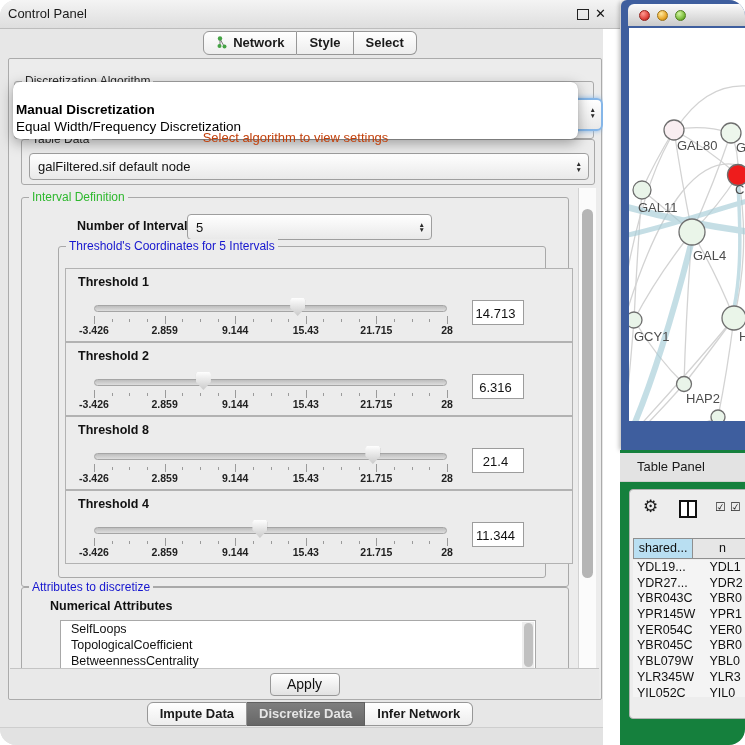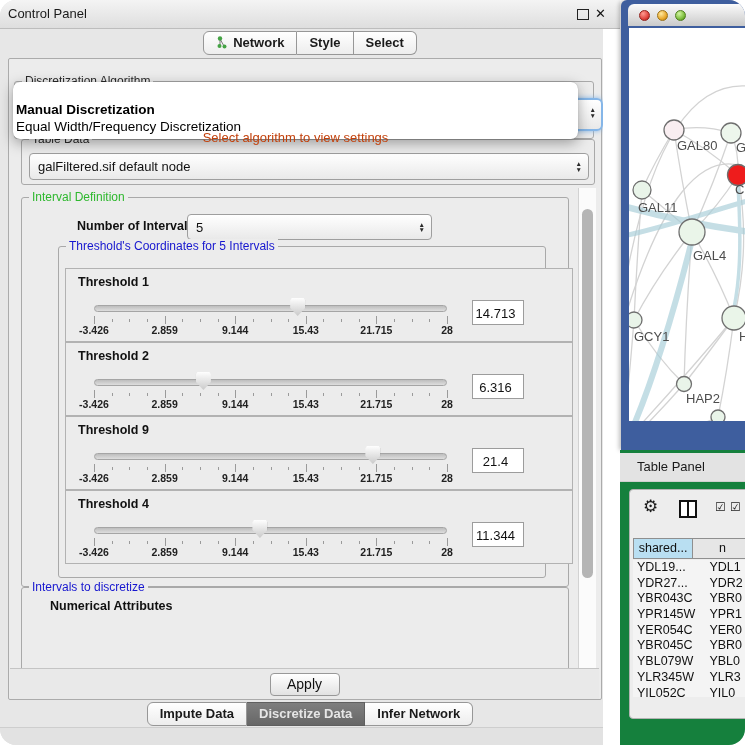--- a/index.html
+++ b/index.html
@@ -248,21 +248,21 @@
                 <span class="scale-lab" style="left: 98.6px;">2.859</span>
                 <span class="scale-lab" style="left: 169.2px;">9.144</span>
                 <span class="scale-lab" style="left: 239.8px;">15.43</span>
                 <span class="scale-lab" style="left: 310.4px;">21.715</span>
                 <span class="scale-lab" style="left: 381px;">28</span>
               </div>
             <div class="vbox">6.316</div>
           </div>
 
           <div class="thr-row" style="top:169px;">
-            <span class="thr-label">Threshold 9</span>
+            <span class="thr-label">Threshold 8</span>
             <div class="track"></div>
             <div class="thumb" style="left: 299.37px;"></div>
             <div class="ticks">
                 <i class="tick major" style="left: 28px;"></i>
                 <i class="tick" style="left: 45.65px;"></i>
                 <i class="tick" style="left: 63.3px;"></i>
                 <i class="tick" style="left: 80.95px;"></i>
                 <i class="tick major" style="left: 98.6px;"></i>
                 <i class="tick" style="left: 116.25px;"></i>
                 <i class="tick" style="left: 133.9px;"></i>
@@ -326,22 +326,30 @@
                 <span class="scale-lab" style="left: 239.8px;">15.43</span>
                 <span class="scale-lab" style="left: 310.4px;">21.715</span>
                 <span class="scale-lab" style="left: 381px;">28</span>
               </div>
             <div class="vbox">11.344</div>
           </div>
         </div>
       </div>
 
       <div class="group" style="left:12px;top:528px;width:546px;height:110px;">
-        <span class="gtitle blue">Intervals to discretize</span>
+        <span class="gtitle blue">Attributes to discretize</span>
         <span class="abs bold" style="left:28px;top:11px;font-size:12.5px;">Numerical Attributes</span>
+        <div class="listbox" style="left:38px;top:32px;width:474px;height:48px;">
+          <div class="item">SelfLoops</div>
+          <div class="item">TopologicalCoefficient</div>
+          <div class="item">BetweennessCentrality</div>
+          <div class="lscroll">
+              <div class="lthumb"></div>
+            </div>
+        </div>
       </div>
 
       <div class="applybar">
         <div class="applybtn">Apply</div>
       </div>
 
       <div class="vscroll">
         <div class="vthumb"></div>
       </div>
     </div>

